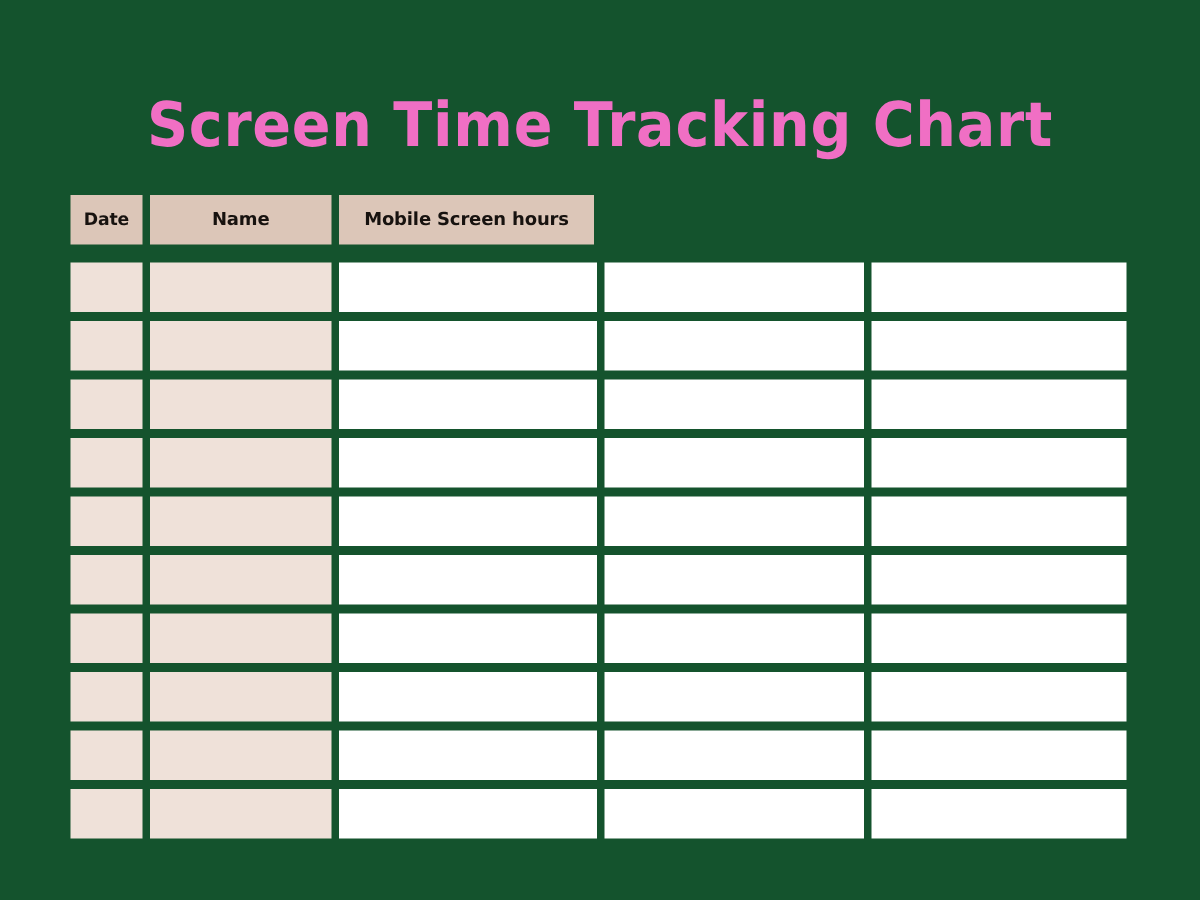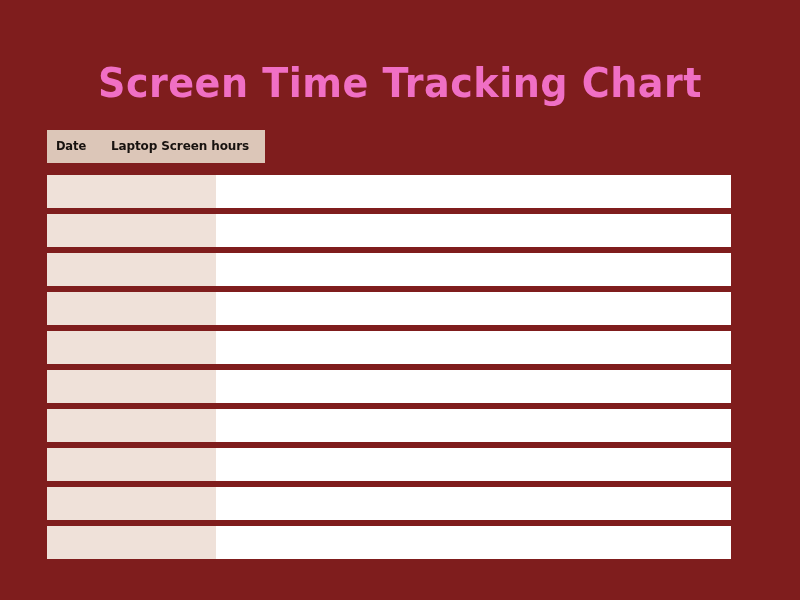--- a/index.html
+++ b/index.html
@@ -12,21 +12,21 @@
     overflow: hidden;
     background: #470E78;
     font-family: "Liberation Sans", sans-serif;
     -webkit-font-smoothing: antialiased;
   }
 
   #page {
     position: relative;
     width: 800px;
     height: 600px;
-    background: #7f1d1d;
+    background: #14532d;
     box-sizing: border-box;
   }
 
   
   #title {
     position: absolute;
     left: 0;
     top: 58px;
     width: 800px;
     text-align: center;
@@ -48,20 +48,21 @@
     top: 130px;
     width: 704px;
     display: flex;
     flex-direction: column;
     gap: 6px;
   }
 
   .row {
     display: flex;
     flex-direction: row;
+    gap: 5px;
     width: 100%;
   }
 
   .cell {
     box-sizing: border-box;
     display: flex;
     align-items: center;
     justify-content: center;
     overflow: hidden;
   }
@@ -102,21 +103,22 @@
 <body>
 
 <div id="page">
 
   <div id="title">Screen Time Tracking Chart</div>
 
   <div id="table">
 
     <div class="row header-row">
       <div class="cell col-0">Date</div>
-      <div class="cell col-4">Laptop Screen hours</div>
+      <div class="cell col-1">Name</div>
+      <div class="cell col-4">Mobile Screen hours</div>
     </div>
 
     <div id="body-rows" style="display: flex; flex-direction: column; gap: 6px; margin-top: 6px;">
         <div class="row data-row">
           <div class="cell col-0 tinted"></div>
           <div class="cell col-1 tinted"></div>
           <div class="cell col-2 blank"></div>
           <div class="cell col-3 blank"></div>
           <div class="cell col-4 blank"></div>
         </div>

